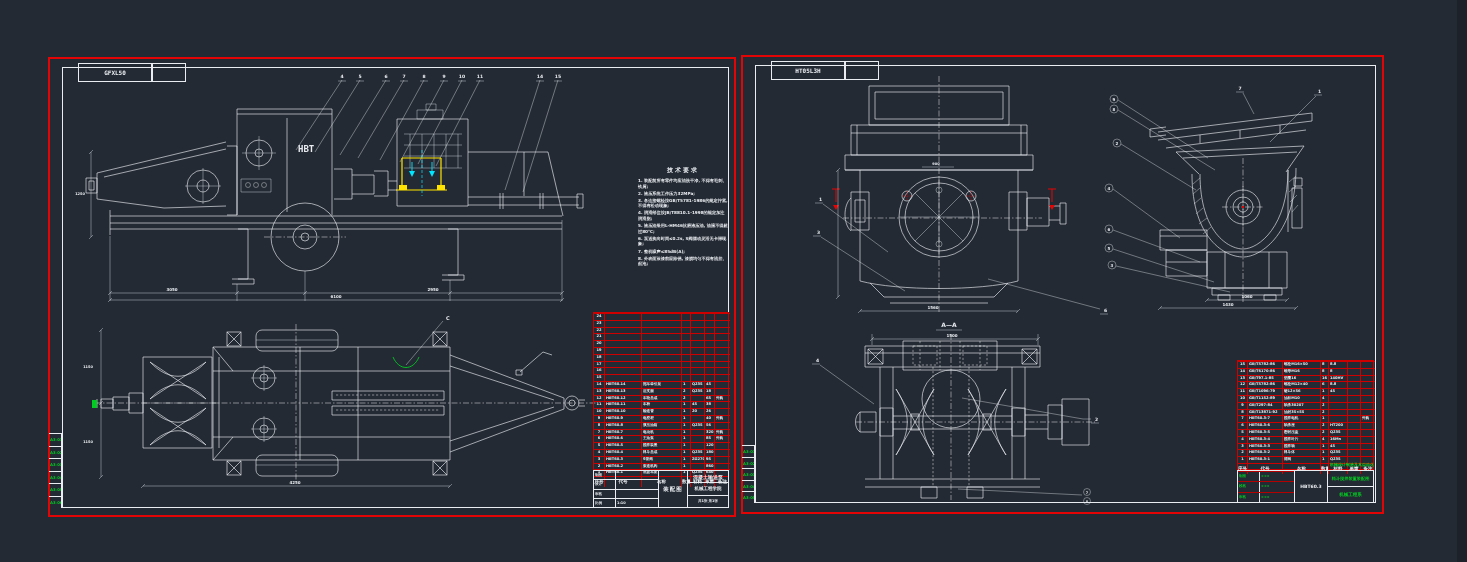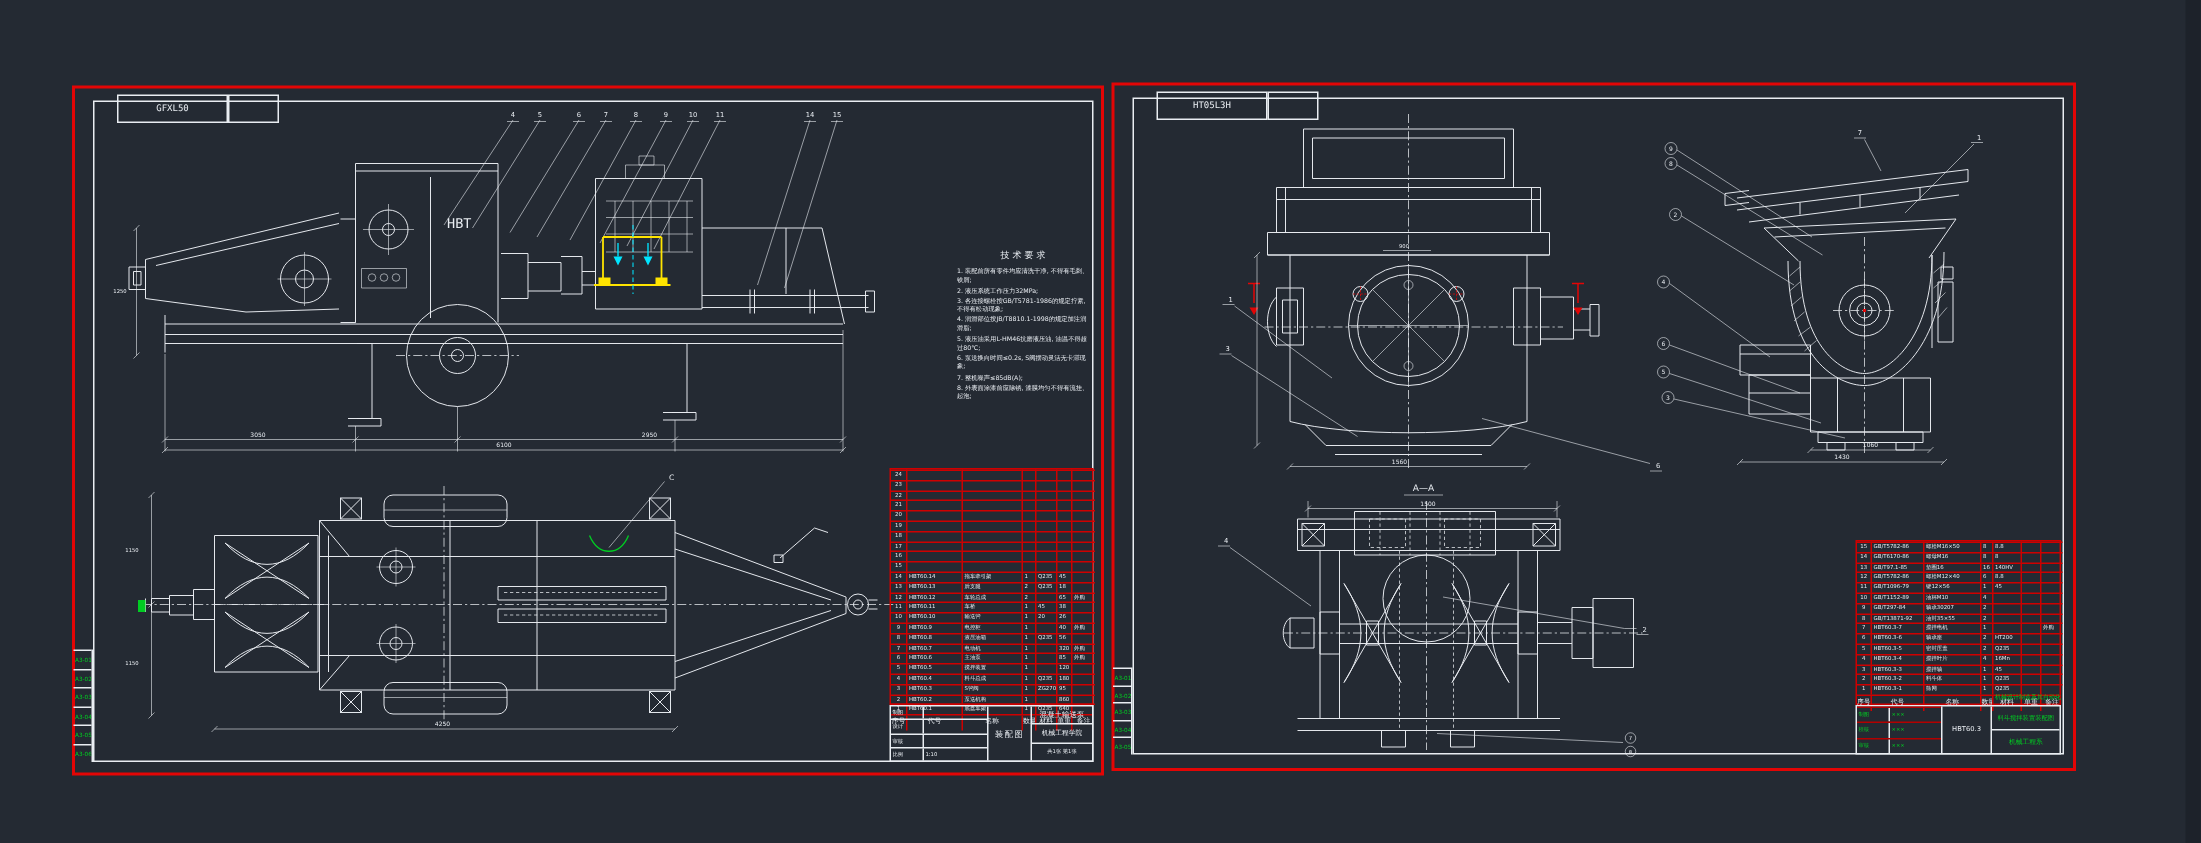--- a/index.html
+++ b/index.html
@@ -1,17 +1,17 @@
 <!DOCTYPE html>
 <html><head>
 <meta charset="utf-8">
 <style>
   html,body{margin:0;padding:0;background:#1d222a;}
   .canvas{position:relative;width:1457px;height:562px;background:#242a33;overflow:hidden;
-          font-family:"DejaVu Sans",sans-serif;}
+          font-family:"DejaVu Sans",sans-serif;font-weight:bold;}
   .abs{position:absolute;box-sizing:border-box;}
   .red-frame{border:2px solid #e30505;}
   .white-frame{border:1px solid #e9edf2;}
   .label-box{border:1px solid #e9edf2;color:#e9edf2;font-size:6px;line-height:6px;
              display:flex;align-items:center;justify-content:center;
              font-family:"DejaVu Sans Mono",monospace;overflow:hidden;white-space:nowrap;}
   svg{position:absolute;left:0;top:0;}
   .w{stroke:#e9edf2;stroke-width:.65;fill:none;}
   .cl{stroke:#e9edf2;stroke-width:.5;fill:none;stroke-dasharray:6 2 1.5 2;}
   .hd{stroke:#e9edf2;stroke-width:.5;fill:none;stroke-dasharray:2.2 1.8;}

